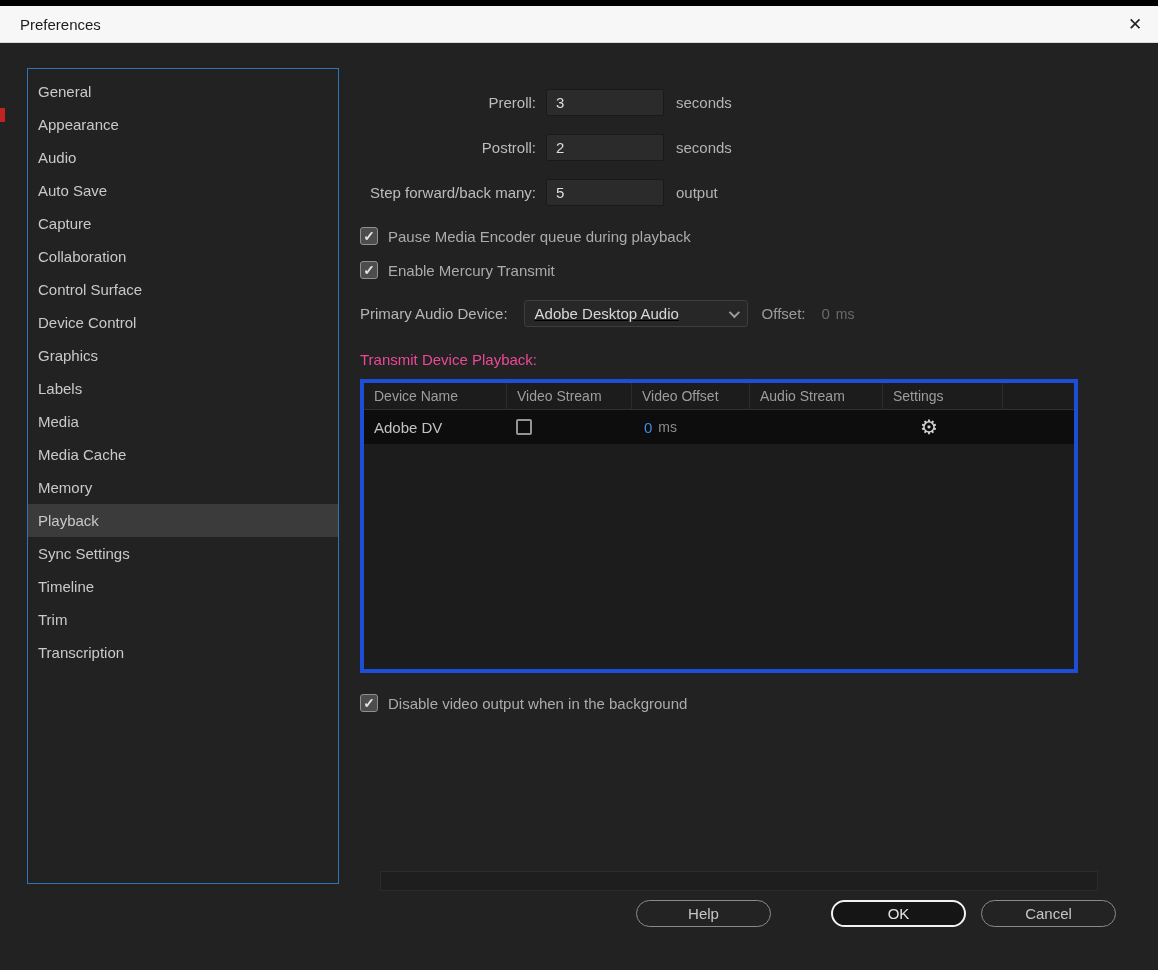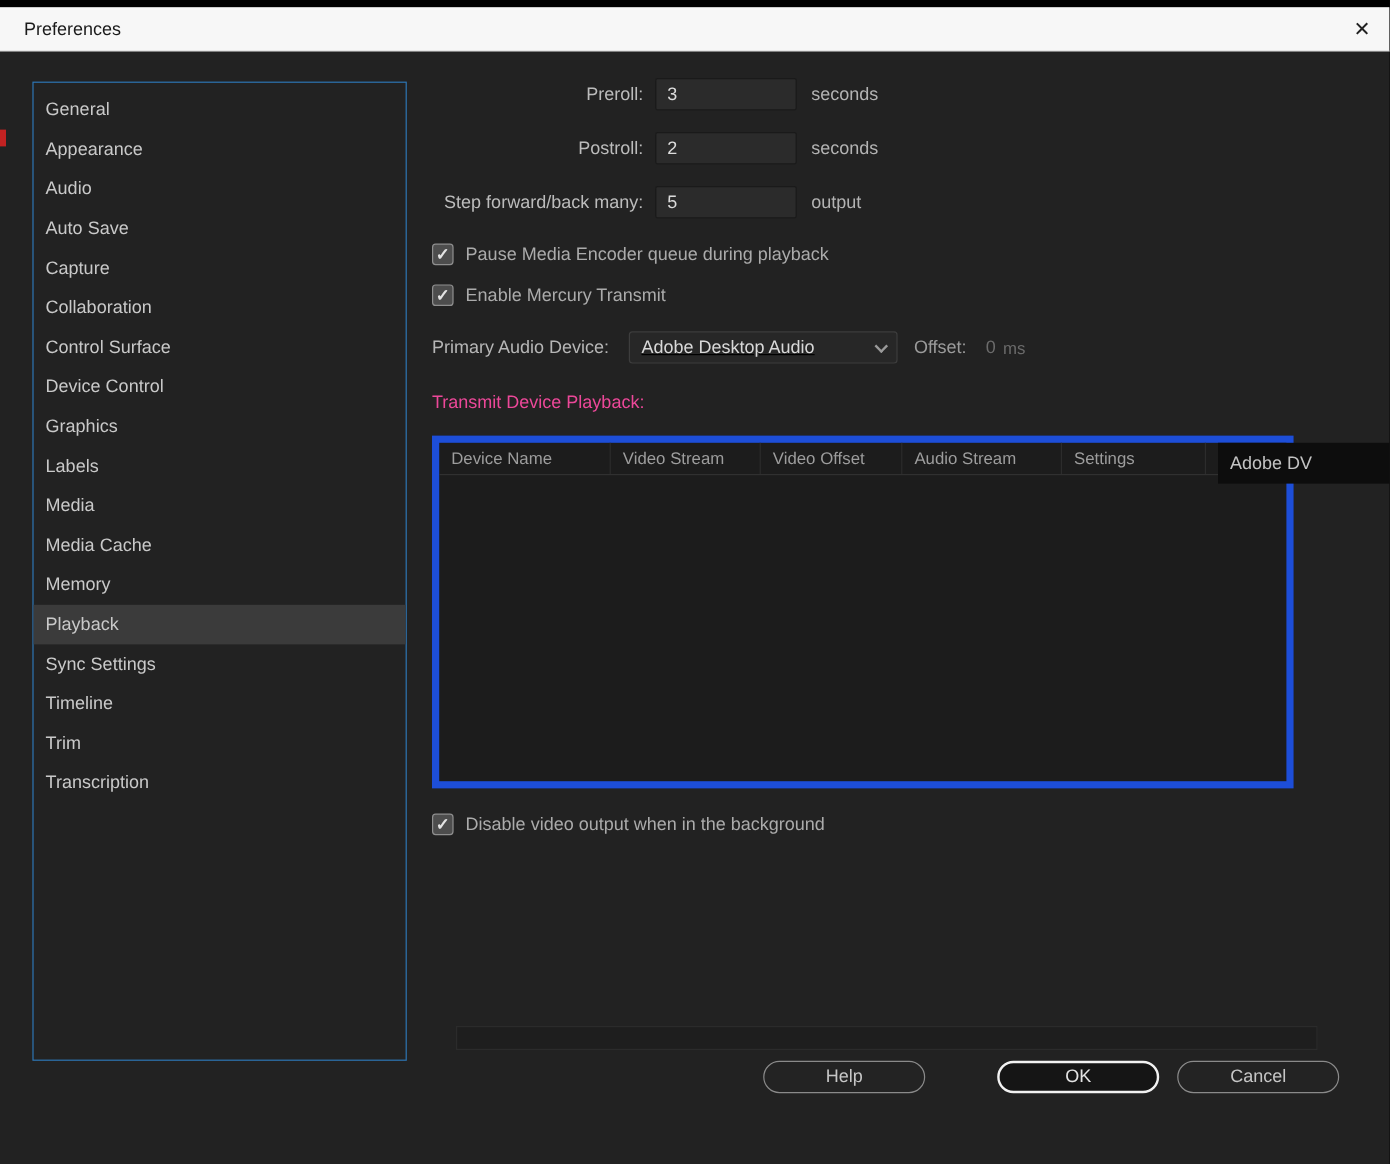--- a/index.html
+++ b/index.html
@@ -19,21 +19,21 @@
 
   .body { position:relative; width:100%; height:927px; background:#222222; }
 
   
   .sidebar { position:absolute; left:27px; top:25px; width:312px; height:816px;
              border:1px solid #2d76b5; background:#222222; padding-top:6px; }
   .side-item { height:33px; line-height:33px; padding-left:10px; font-size:15px; color:#c9c9c9; cursor:default; }
   .side-item.selected { background:#3b3b3b; }
 
   
-  .content { position:absolute; left:360px; top:0; width:778px; height:927px; padding-top:22px; }
+  .content { position:absolute; left:360px; top:0; width:778px; height:927px; padding-top:46px; }
 
   .field-row { display:flex; align-items:center; height:27px; margin-bottom:18px; }
   .field-label { width:186px; text-align:right; font-size:15px; color:#bcbcbc; padding-right:10px; }
   .field-input { width:118px; height:27px; background:#2b2b2b; border:1px solid #1a1a1a; border-radius:2px;
                  color:#dcdcdc; font-size:15px; padding-left:9px; outline:none;
                  font-family:"Liberation Sans", sans-serif; }
   .field-unit { margin-left:12px; font-size:15px; color:#b3b3b3; }
 
   .check-row { display:flex; align-items:center; height:24px; margin-bottom:10px; }
   .check-row.first { margin-top:18px; }
@@ -49,22 +49,22 @@
               display:flex; align-items:center; padding:0 10px; cursor:default;text-decoration:underline; }
   .dropdown .dd-value { flex:1; font-size:15px; color:#d8d8d8; white-space:nowrap; }
   .chevron { width:8px; height:8px; border-right:2px solid #9a9a9a; border-bottom:2px solid #9a9a9a;
              transform:rotate(45deg) translateY(-2px); }
   .offset-label { margin-left:14px; font-size:15px; color:#9b9b9b; }
   .offset-value { margin-left:16px; font-size:15px; color:#6b6b6b; }
   .offset-unit { margin-left:6px; font-size:14px; color:#6b6b6b; }
 
   .transmit-label { margin-top:24px; height:20px; font-size:15px; color:#ec4899; }
 
-  .device-table { margin-top:16px; width:718px; height:294px; border:6px solid #1d4ed8;
-                  background:#1c1c1c; display:flex; flex-direction:row; }
+  .device-table { margin-top:8px; width:718px; height:294px; border:4px solid #1d4ed8;
+                  background:#1c1c1c; display:flex; flex-direction:column; }
   .t-head { display:grid; grid-template-columns:142px 125px 118px 133px 120px 1fr; height:27px;
             align-items:center; border-bottom:1px solid #303030; }
   .t-head .th { font-size:14px; color:#9d9d9d; padding-left:10px; height:100%; display:flex; align-items:center;
                 border-left:1px solid #2c2c2c; }
   .t-head .th:first-child { border-left:none; }
   .t-row { display:grid; grid-template-columns:142px 125px 118px 133px 120px 1fr; height:34px;
            align-items:center; background:#0d0d0d; }
   .t-row .td { padding-left:10px; font-size:15px; color:#c3c3c3; display:flex; align-items:center; }
   .t-checkbox { width:16px; height:16px; border:2px solid #949494; border-radius:2px; background:transparent; }
   .t-row .td.offset { padding-left:13px; }

